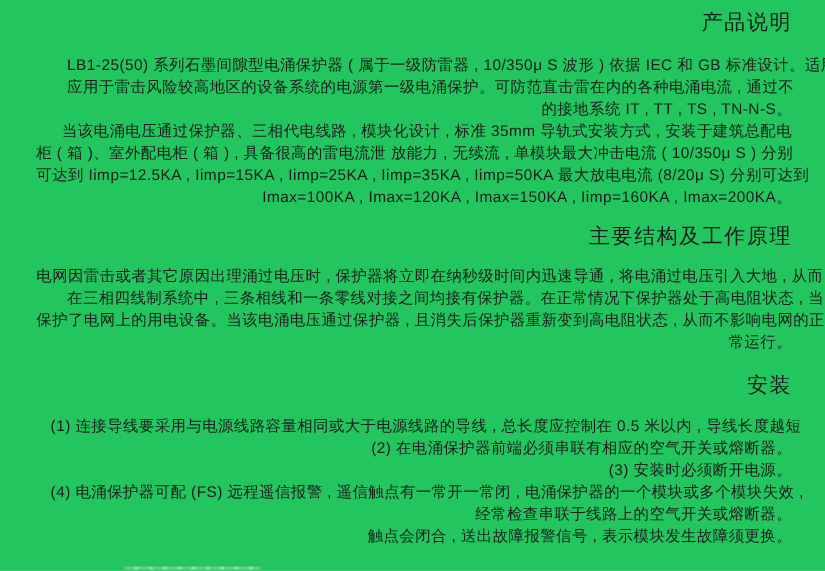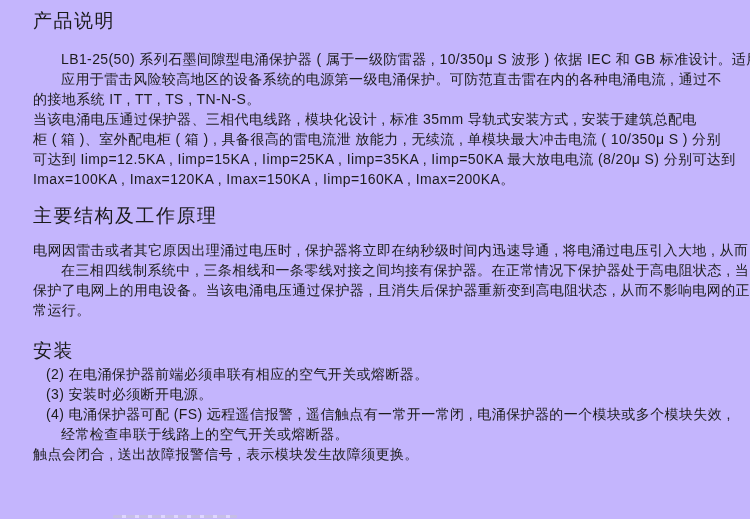--- a/index.html
+++ b/index.html
@@ -26,21 +26,21 @@
     line-height: 26px;
     font-weight: 500;
     letter-spacing: 1.5px;
     margin: 0;
     color: #1a1a1a;
   }
   .doc-section:nth-of-type(1) .section-heading { margin-bottom: 15px; }
   .doc-section:nth-of-type(2) { margin-top: 14px; }
   .doc-section:nth-of-type(2) .section-heading { margin-bottom: 11px; }
   .doc-section:nth-of-type(3) { margin-top: 18px; }
-  .doc-section:nth-of-type(3) .section-heading { }
+  .doc-section:nth-of-type(3) .section-heading { margin-bottom: 13px; }
   .text-line {
     font-size: 14px;
     line-height: 20px;
     letter-spacing: 0.4px;
     white-space: pre;
     color: #1c1c1c;
   }
   .text-line.indent-1 { padding-left: 13px; }
   .text-line.indent-2 { padding-left: 28px; }
   
@@ -51,21 +51,21 @@
     width: 124px;
     height: 3px;
     background: repeating-linear-gradient(90deg, #c9c9c9 0 9px, #ffffff 9px 13px);
     opacity: 0.45;
     border-radius: 1px;
   }
 </style>
 </head>
 <body>
 
-<div class="page" style="background: #c4b5fd; color: rgb(28, 28, 28);">
+<div class="page" style="background: #22c55e; color: rgb(28, 28, 28); text-align: right;">
   <main class="doc-body" id="doc">
   <section class="doc-section">
     <h2 class="section-heading">产品说明</h2>
     <div class="section-lines">
   <div class="text-line indent-2">LB1-25(50) 系列石墨间隙型电涌保护器 ( 属于一级防雷器 , 10/350μ S 波形 ) 依据 IEC 和 GB 标准设计。适用</div>
 
   <div class="text-line indent-2">应用于雷击风险较高地区的设备系统的电源第一级电涌保护。可防范直击雷在内的各种电涌电流 , 通过不</div>
 
   <div class="text-line indent-0">的接地系统 IT , TT , TS , TN-N-S。</div>
 
@@ -88,20 +88,21 @@
 
   <div class="text-line indent-0">保护了电网上的用电设备。当该电涌电压通过保护器 , 且消失后保护器重新变到高电阻状态 , 从而不影响电网的正</div>
 
   <div class="text-line indent-0">常运行。</div>
 </div>
   </section>
 
   <section class="doc-section">
     <h2 class="section-heading">安装</h2>
     <div class="section-lines">
+  <div class="text-line indent-1">(1) 连接导线要采用与电源线路容量相同或大于电源线路的导线 , 总长度应控制在 0.5 米以内 , 导线长度越短</div>
 
 
   <div class="text-line indent-1">(2) 在电涌保护器前端必须串联有相应的空气开关或熔断器。</div>
 
   <div class="text-line indent-1">(3) 安装时必须断开电源。</div>
 
   <div class="text-line indent-1">(4) 电涌保护器可配 (FS) 远程遥信报警 , 遥信触点有一常开一常闭 , 电涌保护器的一个模块或多个模块失效 ,</div>
 
   <div class="text-line indent-2">经常检查串联于线路上的空气开关或熔断器。</div>
 

